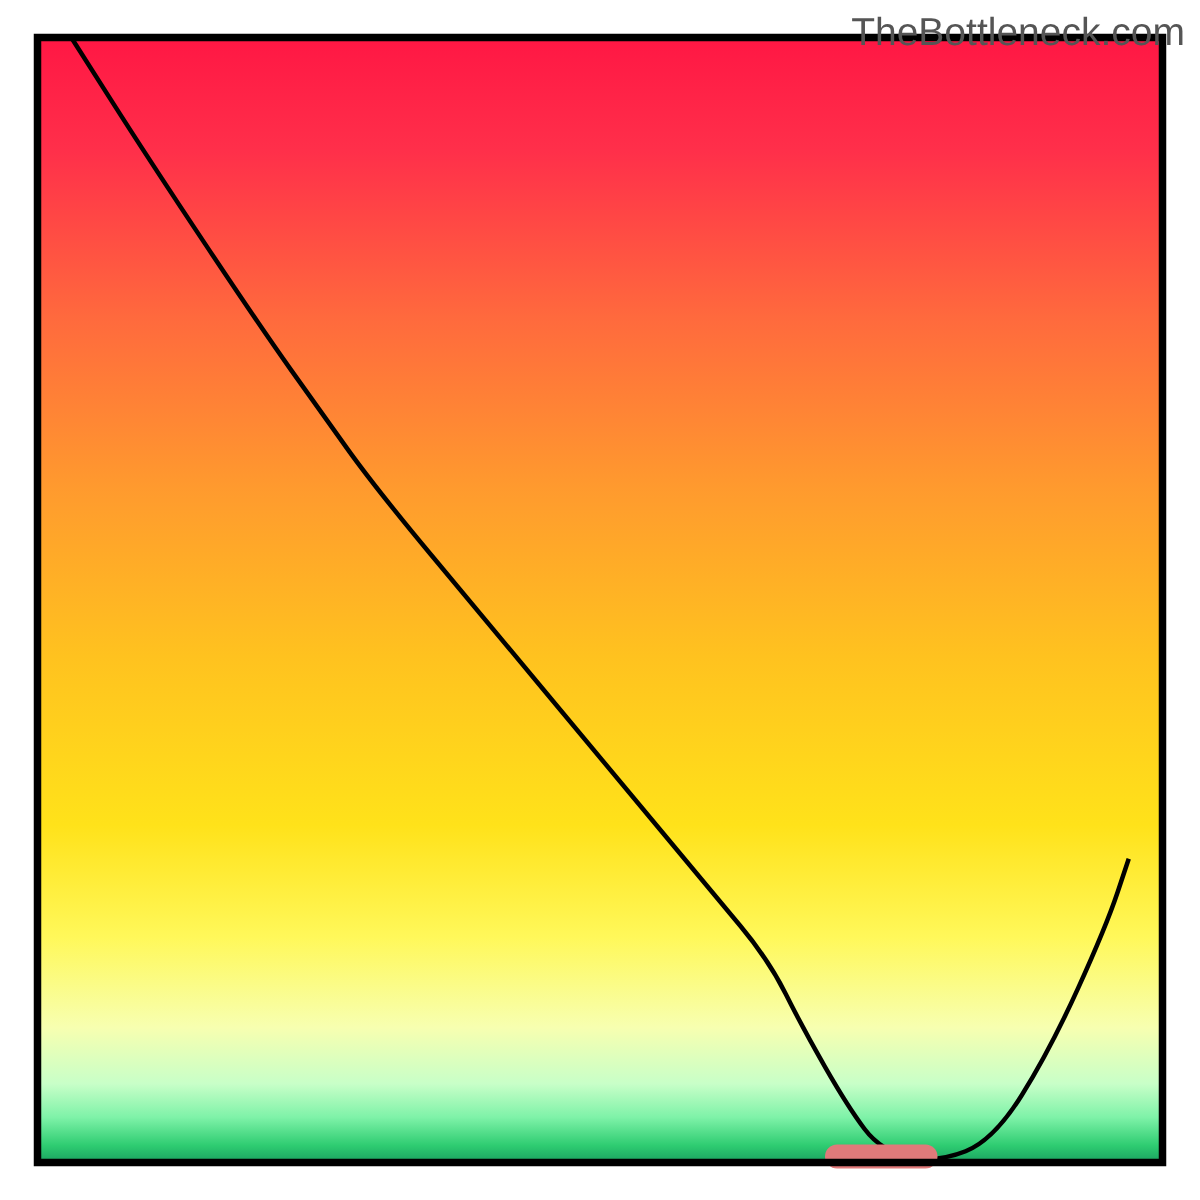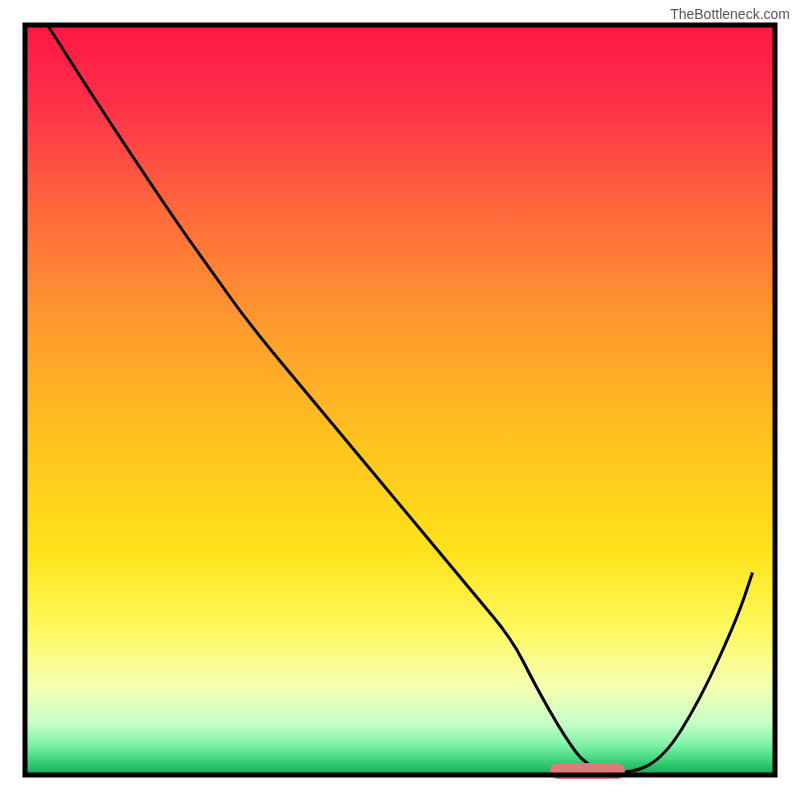--- a/index.html
+++ b/index.html
@@ -13,21 +13,21 @@
   .chart-container {
     width: 800px;
     height: 800px;
     position: relative;
   }
   .watermark {
     position: absolute;
     top: 6px;
     right: 10px;
     color: #555;
-    font-size: 14px;
+    font-size: 26px;
     font-weight: 500;
     z-index: 10;
   }
   svg {
     display: block;
   }
 </style>
 </head>
 <body>
 

